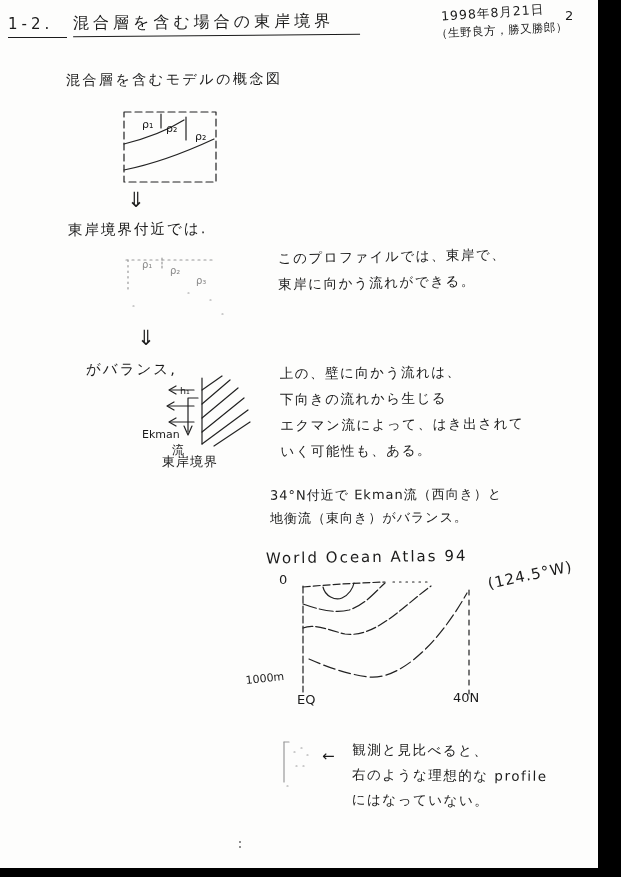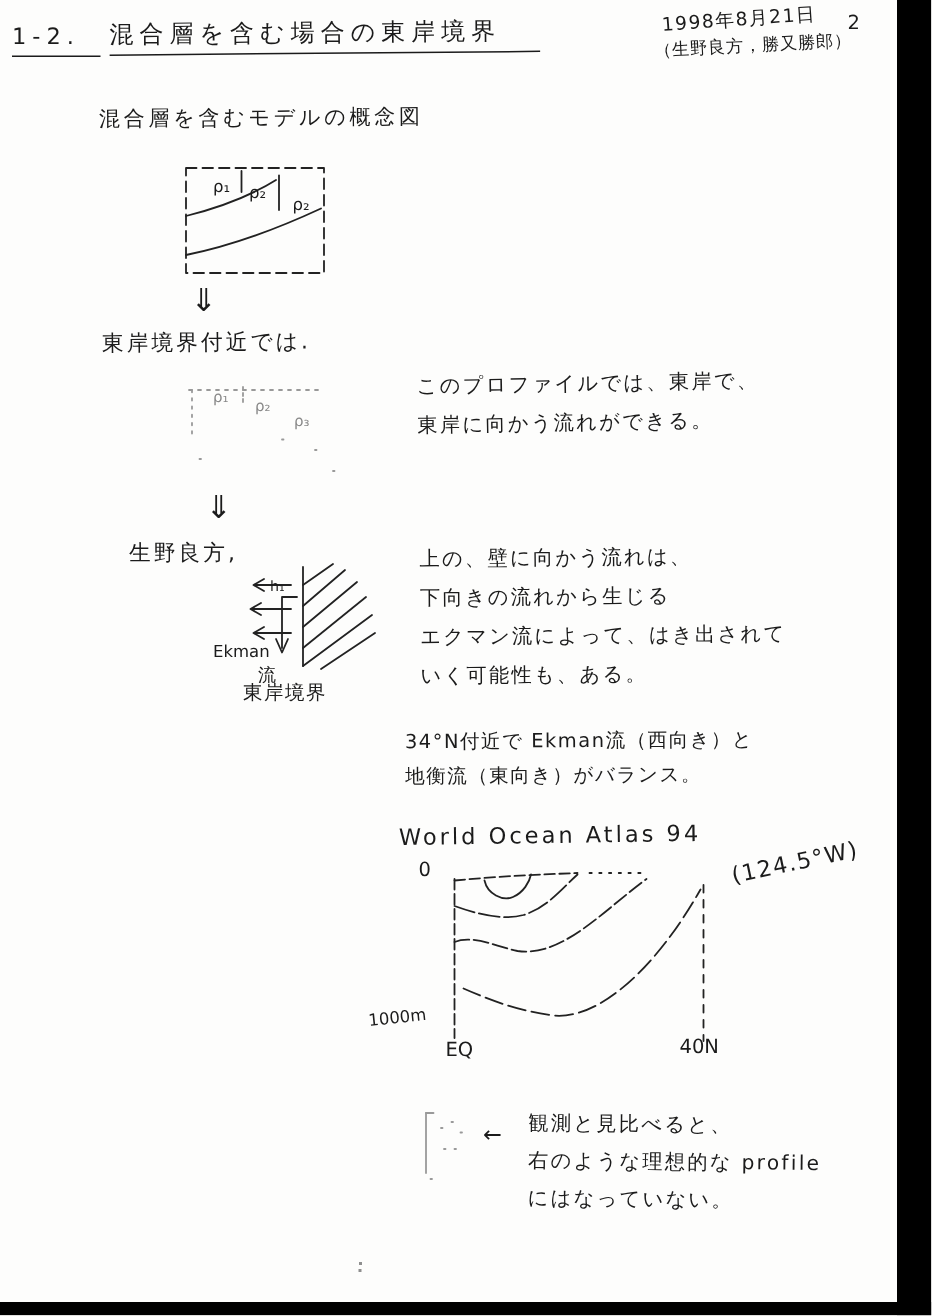--- a/index.html
+++ b/index.html
@@ -55,21 +55,21 @@
     <text x="78" y="36" font-size="10">ρ₃</text>
   </svg>
 
   <div class="hw" style="left:137px;top:326px;font-size:21px;">⇓</div>
 
   <div class="hw lines" style="left:278px;top:243px;font-size:13.5px;letter-spacing:1.5px;line-height:26px;transform:rotate(-1deg);">
     <div>このプロファイルでは、東岸で、</div>
     <div>東岸に向かう流れができる。</div>
   </div>
 
-  <div class="hw" style="left:86px;top:361px;font-size:14.5px;letter-spacing:2px;">生野良方,</div>
+  <div class="hw" style="left:86px;top:361px;font-size:14.5px;letter-spacing:2px;">がバランス,</div>
 
   <svg style="left:142px;top:376px;" width="125" height="100" viewBox="0 0 125 100">
     <path d="M60,2 V68" stroke-width="1.5"></path>
     <g>
       <path d="M60,14 L80,0"></path>
       <path d="M60,28 L88,4"></path>
       <path d="M60,42 L96,12"></path>
       <path d="M60,56 L102,22"></path>
       <path d="M60,68 L106,34"></path>
       <path d="M72,70 L108,46"></path>

